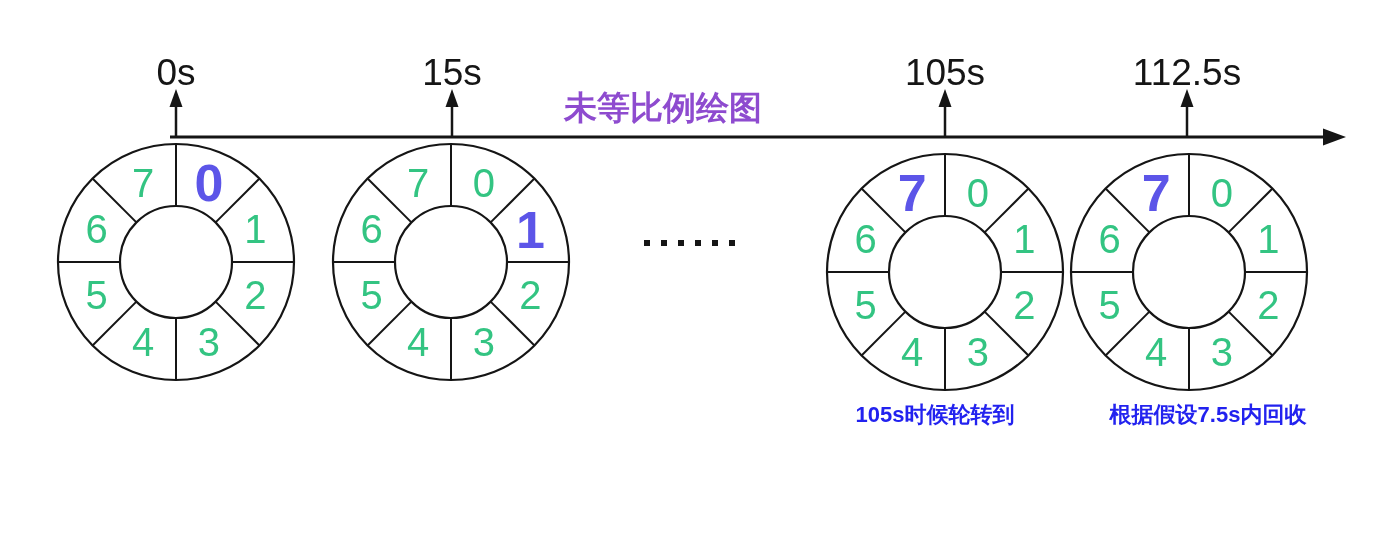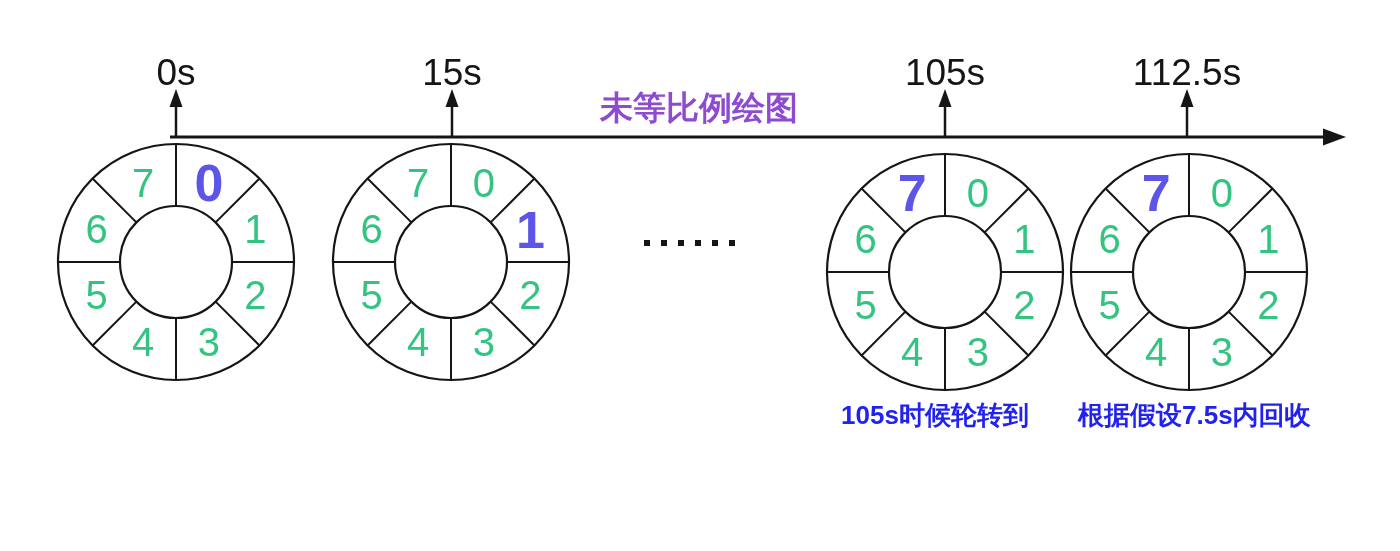--- a/index.html
+++ b/index.html
@@ -10,47 +10,47 @@
     background: #ffffff;
     overflow: hidden;
     font-family: "Liberation Sans", "DejaVu Sans", sans-serif;
   }
   svg.canvas { position: absolute; left: 0; top: 0; }
   svg text {
     font-family: "Liberation Sans", "DejaVu Sans", sans-serif;
   }
   .diagram-title {
     position: absolute;
-    left: 600px;
+    left: 564px;
     top: 86px;
     font-size: 33px;
     font-weight: 700;
     color: #8e4bcf;
     white-space: nowrap;
   }
   .dots {
     position: absolute;
     left: 644px;
     top: 240px;
     display: flex;
     gap: 11px;
     align-items: center;
   }
   .dot { width: 6px; height: 6px; background: #151515; }
   .ann {
     position: absolute;
     top: 398px;
     color: #2222ef;
-    font-size: 26px;
+    font-size: 22px;
     line-height: 34px;
     font-weight: 600;
     white-space: nowrap;
   }
   .ann-105 { left: 810px; width: 250px; text-align: center; }
-  .ann-112 { left: 1078px; width: 260px; text-align: left; }
+  .ann-112 { left: 1078px; width: 260px; text-align: center; }
 </style>
 </head>
 <body>
 
 <div class="stage">
   <svg class="canvas" id="diagram" width="1400" height="551">
       <line x1="170" y1="137" x2="1328" y2="137" stroke="#151515" stroke-width="3"></line>
       <polygon points="1346,137 1323,128.5 1323,145.5" fill="#151515"></polygon>
       <g>
         <line x1="176" y1="137" x2="176" y2="105" stroke="#151515" stroke-width="2.5"></line>

